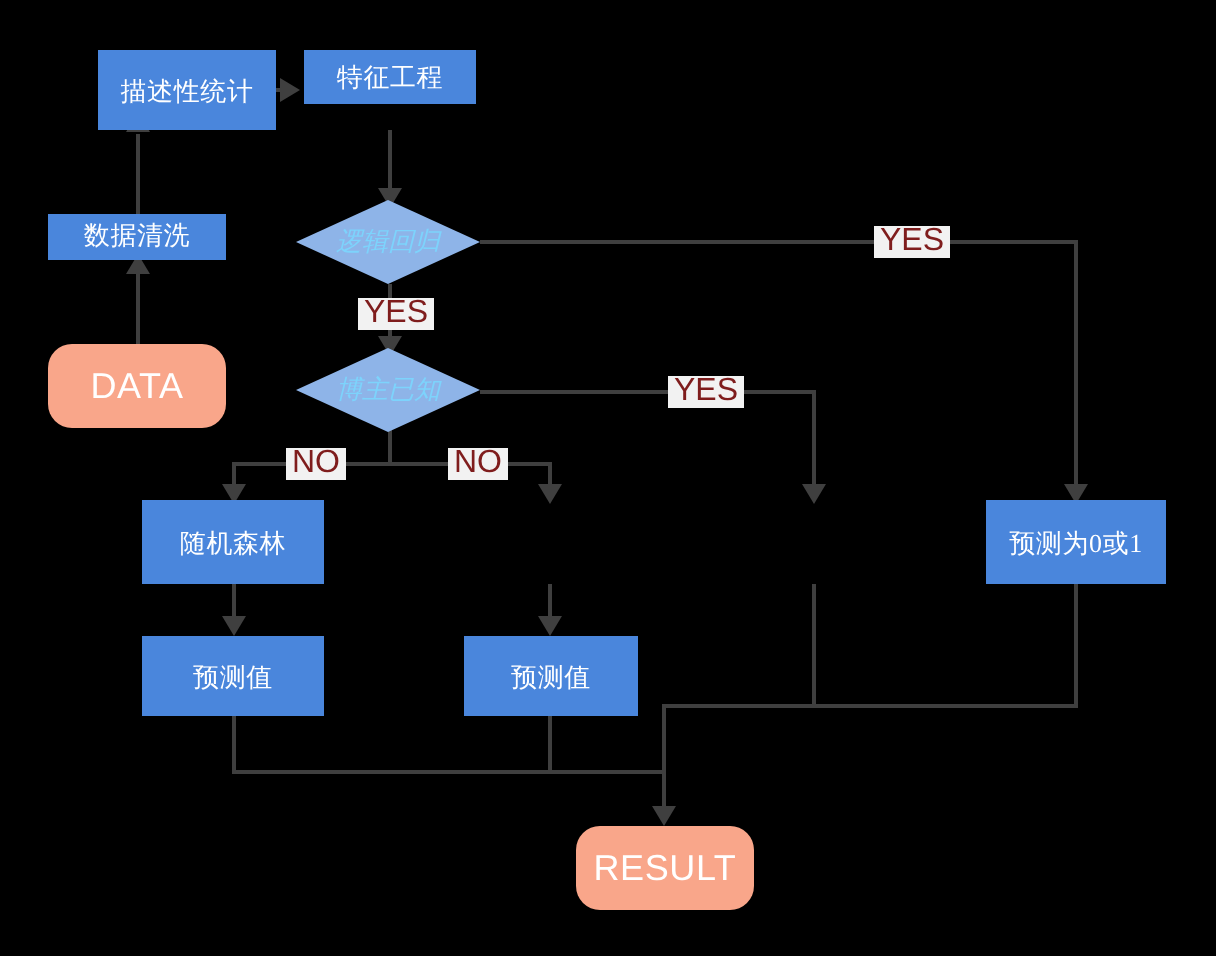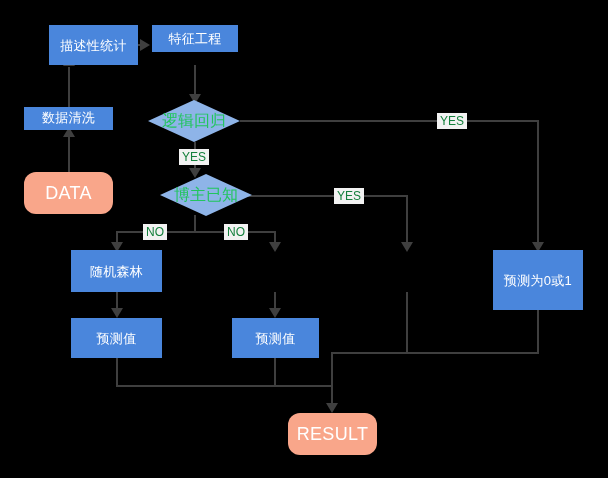--- a/index.html
+++ b/index.html
@@ -48,23 +48,24 @@
   }
   .diamond-label {
     position: absolute;
     left: 0;
     top: 0;
     width: 100%;
     height: 100%;
     display: flex;
     align-items: center;
     justify-content: center;
-    color: #22c55e;
-    font-size: 16px;
+    color: #7dd3fc;
+    font-size: 13px;
     white-space: nowrap;
+    font-style: italic;
   }
   .edge {
     position: absolute;
     background: #3f3f3f;
     z-index: 1;
   }
   .h { height: 2px; }
   .v { width: 2px; }
   .arrow {
     position: absolute;
@@ -83,22 +84,22 @@
     border-bottom: 10px solid #3f3f3f;
   }
   .arrow-right {
     border-top: 6px solid transparent;
     border-bottom: 6px solid transparent;
     border-left: 10px solid #3f3f3f;
   }
   .edge-label {
     position: absolute;
     background: #f2f2f2;
-    color: #15803d;
-    font-size: 12px;
+    color: #7f1d1d;
+    font-size: 16px;
     line-height: 14px;
     padding: 1px 3px;
     z-index: 4;
     white-space: nowrap;
   }
 </style>
 </head>
 <body>
 
 <div id="canvas">
@@ -178,34 +179,34 @@
     <span>DATA</span>
   </div>
 
   <div class="diamond-wrap" style="left:148px; top:100px; width:92px; height:42px;">
     <svg width="92" height="42" viewBox="0 0 92 42">
       <polygon points="46,0 92,21 46,42 0,21" fill="#8eb4e8"></polygon>
     </svg>
     <div class="diamond-label">逻辑回归</div>
   </div>
 
-  <div class="diamond-wrap" style="left:160px; top:174px; width:92px; height:42px;">
+  <div class="diamond-wrap" style="left:148px; top:174px; width:92px; height:42px;">
     <svg width="92" height="42" viewBox="0 0 92 42">
       <polygon points="46,0 92,21 46,42 0,21" fill="#8eb4e8"></polygon>
     </svg>
     <div class="diamond-label">博主已知</div>
   </div>
 
   <div class="node rect" style="left:71px; top:250px; width:91px; height:42px;">
     <span>随机森林</span>
   </div>
 
 
 
-  <div class="node rect" style="left:493px; top:250px; width:90px; height:60px;">
+  <div class="node rect" style="left:493px; top:250px; width:90px; height:42px;font-family:Liberation Serif, serif;">
     <span>预测为0或1</span>
   </div>
 
   <div class="node rect" style="left:71px; top:318px; width:91px; height:40px;">
     <span>预测值</span>
   </div>
 
   <div class="node rect" style="left:232px; top:318px; width:87px; height:40px;">
     <span>预测值</span>
   </div>

